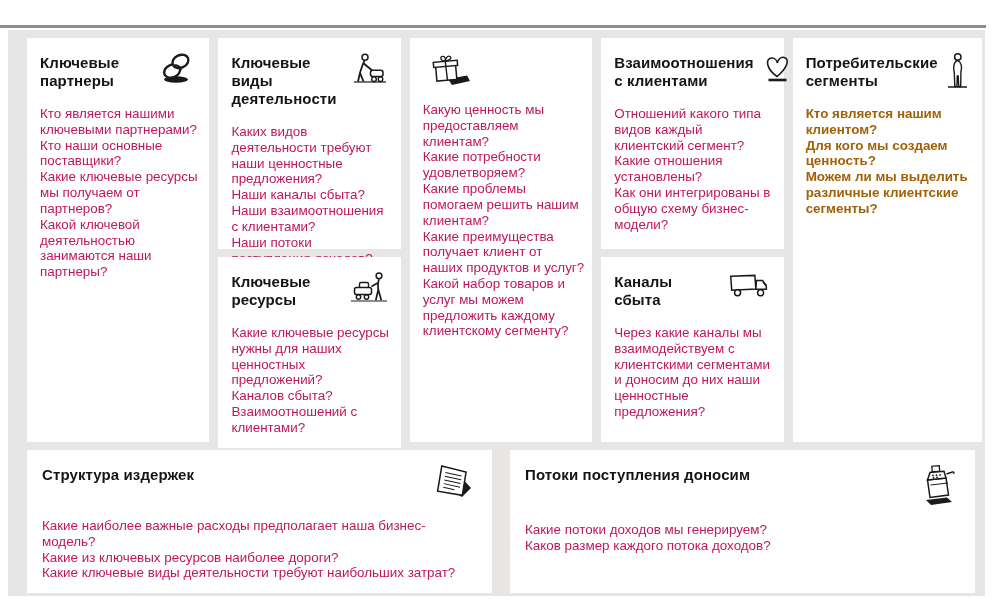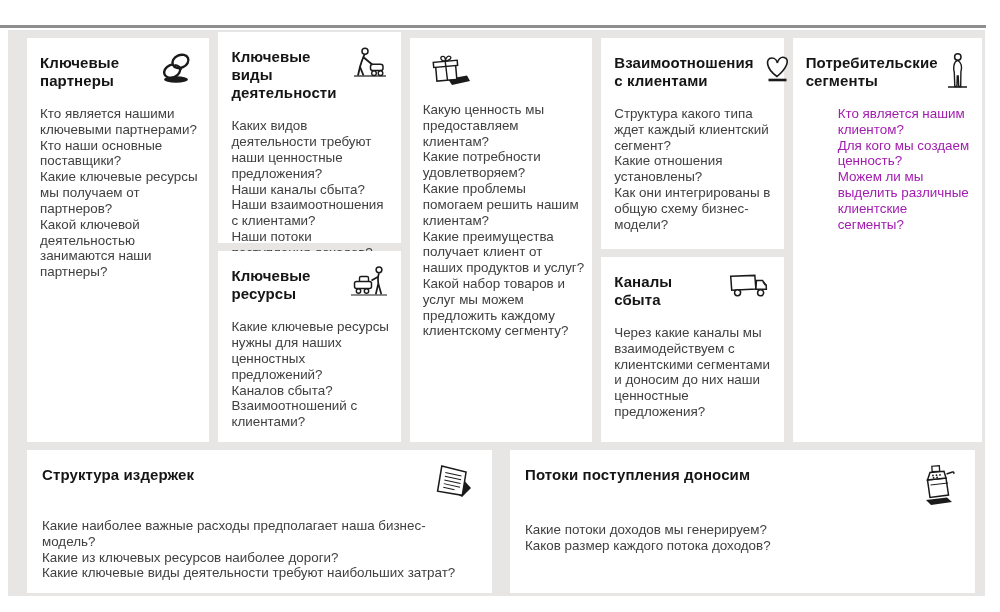--- a/index.html
+++ b/index.html
@@ -15,44 +15,44 @@
     width: 986px; height: 3px; background: #8e8e8e;
   }
   .bmc-canvas {
     position: absolute; left: 8px; top: 30px;
     width: 977px; height: 566px;
     background: #e7e6e4;
     padding: 8px 10px 7px 19px;
     display: flex; flex-direction: column; gap: 8px;
   }
   .top-row { display: flex; gap: 9px; height: 404px; }
-  .colwrap { flex: 1; display: flex; flex-direction: column; gap: 8px; min-width: 0; justify-content: flex-end; }
+  .colwrap { flex: 1; display: flex; flex-direction: column; gap: 8px; min-width: 0; }
   .col-single { flex: 1; min-width: 0; display: flex; }
   .card { background: #ffffff; padding: 14px 8px 12px 13px; }
   .card.tall { flex: 1; }
   .card.upper { height: 211px; }
   .card.lower { flex: 1; }
   .bottom-row { display: flex; gap: 18px; flex: 1; }
   .bottom-row .card { flex: 1; padding: 14px 14px 12px 15px; }
   .card-head { display: flex; justify-content: space-between; align-items: flex-start; }
   .card-title {
     font-size: 15px; font-weight: bold; line-height: 1.2;
     color: #151515; white-space: pre-line; letter-spacing: .1px;
     padding-top: 2px;
   }
   .icon { flex: none; margin: 0 4px 0 6px; }
   .icon svg { display: block; }
   .card-body {
     margin-top: 16px;
     font-size: 13.4px; line-height: 1.18;
-    color: #404040; white-space: pre-line;
+    color: #be185d; white-space: pre-line;
     max-width: 168px;
   }
   .bottom-row .card-body { max-width: none; }
-  .card-body.bold { font-weight: normal; color: #a21caf; margin-left: 32px; }
+  .card-body.bold { font-weight: bold; color: #a16207; }
 </style>
 </head>
 <body>
 
 <div class="top-rule"></div>
 
 <div class="bmc-canvas">
 
   <div class="top-row">
 
@@ -152,21 +152,21 @@
         <div class="card-head">
           <div class="card-title">Взаимоотношения
 с клиентами</div>
           <span class="icon">
             <svg width="34" height="31" viewBox="0 0 34 31">
               <path d="M17 24.5 C6 17 5 6.2 11.8 6 C15.2 5.9 17 9 17.4 11 C17.8 8 20.4 4.4 24.2 5.4 C30.3 7 27 16.5 17 24.5 Z" fill="#fff" stroke="#1a1a1a" stroke-width="1.6"></path>
               <path d="M8.5 28 L26.5 28" stroke="#1a1a1a" stroke-width="2.6"></path>
             </svg>
           </span>
         </div>
-        <div class="card-body">Структура какого типа ждет каждый клиентский сегмент?
+        <div class="card-body">Отношений какого типа видов каждый клиентский сегмент?
 Какие отношения установлены?
 Как они интегрированы в общую схему бизнес-модели?</div>
       </div>
       <div class="card lower">
         <div class="card-head">
           <div class="card-title">Каналы
 сбыта</div>
           <span class="icon">
             <svg width="46" height="32" viewBox="0 0 46 32">
               <g transform="rotate(4 23 16)">

